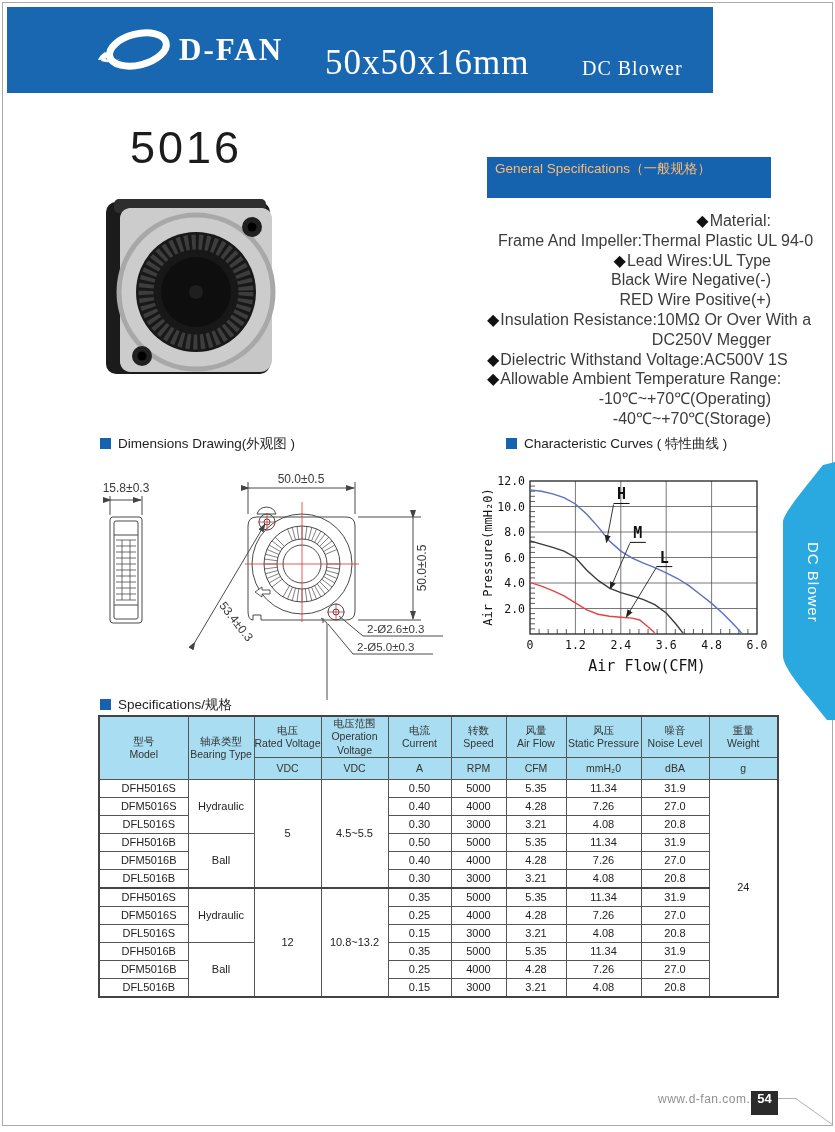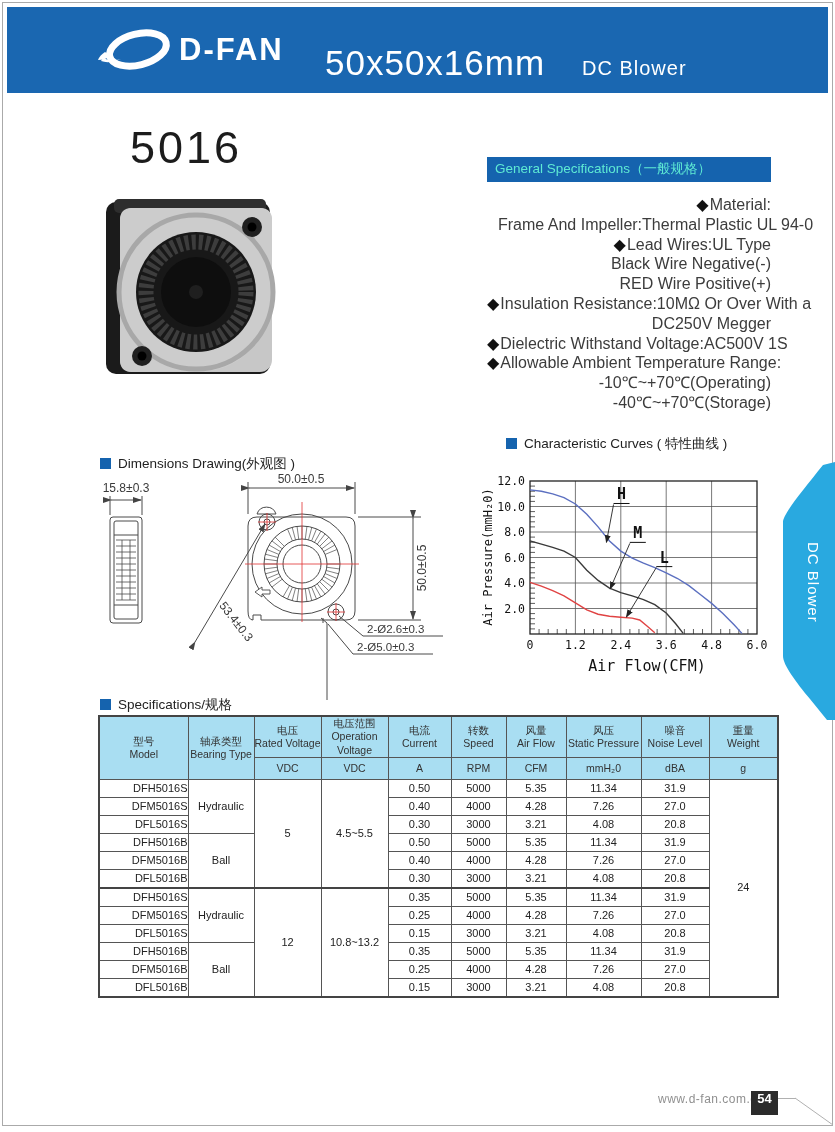--- a/index.html
+++ b/index.html
@@ -1,42 +1,42 @@
 <!DOCTYPE html>
 <html><head>
 <meta charset="utf-8">
 <style>
   html,body{margin:0;padding:0;background:#fff;}
   .page{position:relative;width:835px;height:1132px;background:#fff;overflow:hidden;
         font-family:"Liberation Sans",sans-serif;color:#333;}
   .frame{position:absolute;left:2px;top:2px;width:829px;height:1122px;border:1px solid #aaa;}
 
   
-  .banner{position:absolute;left:7px;top:7px;width:821px;height:86px;background:#1a67b1;}
+  .banner{position:absolute;left:7px;top:7px;width:706px;height:86px;background:#1a67b1;font-family:Liberation Serif, serif;}
   .logo-wrap{position:absolute;left:90px;top:14px;height:58px;display:flex;align-items:center;}
   .brand{color:#fff;font-size:31px;font-weight:bold;letter-spacing:2px;margin-left:4px;}
   .banner-size{position:absolute;left:318px;top:36px;color:#fff;font-size:35px;letter-spacing:1px;}
   .banner-type{position:absolute;left:575px;top:50px;color:#fff;font-size:20px;letter-spacing:1px;}
 
   
   .model-title{position:absolute;left:130px;top:122px;font-size:45px;letter-spacing:3px;color:#1c1c1c;}
   .product{position:absolute;left:100px;top:194px;}
 
   
   .gen{position:absolute;left:487px;top:157px;width:284px;}
-  .gen-bar{background:#1563ae;color:#5eead4;font-size:13.5px;padding:3px 8px 4px 8px;}
+  .gen-bar{background:#1563ae;color:#fdba74;font-size:13.5px;padding:3px 8px 20px 8px;}
   .gen-list{margin-top:13px;font-size:16px;color:#3c3c3c;line-height:19.8px;text-align:right;}
   .gen-line{white-space:nowrap;}
   .gen-line.cont{padding-left:11px;}
   .diamond{color:#111;margin-right:1px;}
 
   
   .sec-title{position:absolute;font-size:13.5px;color:#222;}
   .sec-sq{display:inline-block;width:11px;height:11px;background:#1563ae;margin-right:7px;vertical-align:-1px;}
-  #t-dims{left:100px;top:435px;margin-top:20px;}
+  #t-dims{left:100px;top:435px;}
   #t-curves{left:487px;top:435px;padding-left:19px;}
   #t-specs{left:100px;top:696px;}
 
   
   .dims-svg{position:absolute;left:95px;top:452px;}
   .chart-svg{position:absolute;left:482px;top:458px;}
   .mono{font-family:"DejaVu Sans Mono",monospace;}
 
   
   .side-tab{position:absolute;right:0;top:462px;width:52px;height:258px;}
@@ -45,21 +45,21 @@
 
   
   .spec-table{position:absolute;left:98px;top:715px;border-collapse:collapse;table-layout:fixed;
         font-size:11px;color:#222;}
   .spec-table th,.spec-table td{border:1px solid #555;padding:0;line-height:1.25;}
   .spec-table{border:2px solid #444;}
   .spec-table thead th{background:#a9def2;font-weight:normal;text-align:center;color:#333;font-size:10.5px;}
   .spec-table thead tr.h1 th{height:40px;}
   .spec-table thead tr.h2 th{height:21px;}
   .spec-table tbody td{height:17px;text-align:center;font-size:11px;}
-  .spec-table tbody td.model{text-align:right;padding-left:10px;margin-left:20px;}
+  .spec-table tbody td.model{text-align:center;padding-left:10px;margin-left:20px;}
   .spec-table tr.sep td{border-top:2px solid #444;}
 
   
   .footer-url{position:absolute;left:658px;top:1092px;font-size:12px;color:#8f8f8f;letter-spacing:0.5px;}
   .page-badge{position:absolute;left:751px;top:1091px;width:27px;height:24px;background:#2b2b2b;
         color:#fff;font-size:13px;font-weight:bold;text-align:center;line-height:16px;}
   .foot-hline{position:absolute;left:778px;top:1098px;width:18px;height:1px;background:#b0b0b0;}
   .foot-diag{position:absolute;left:795px;top:1097px;}
 </style>
 </head>

